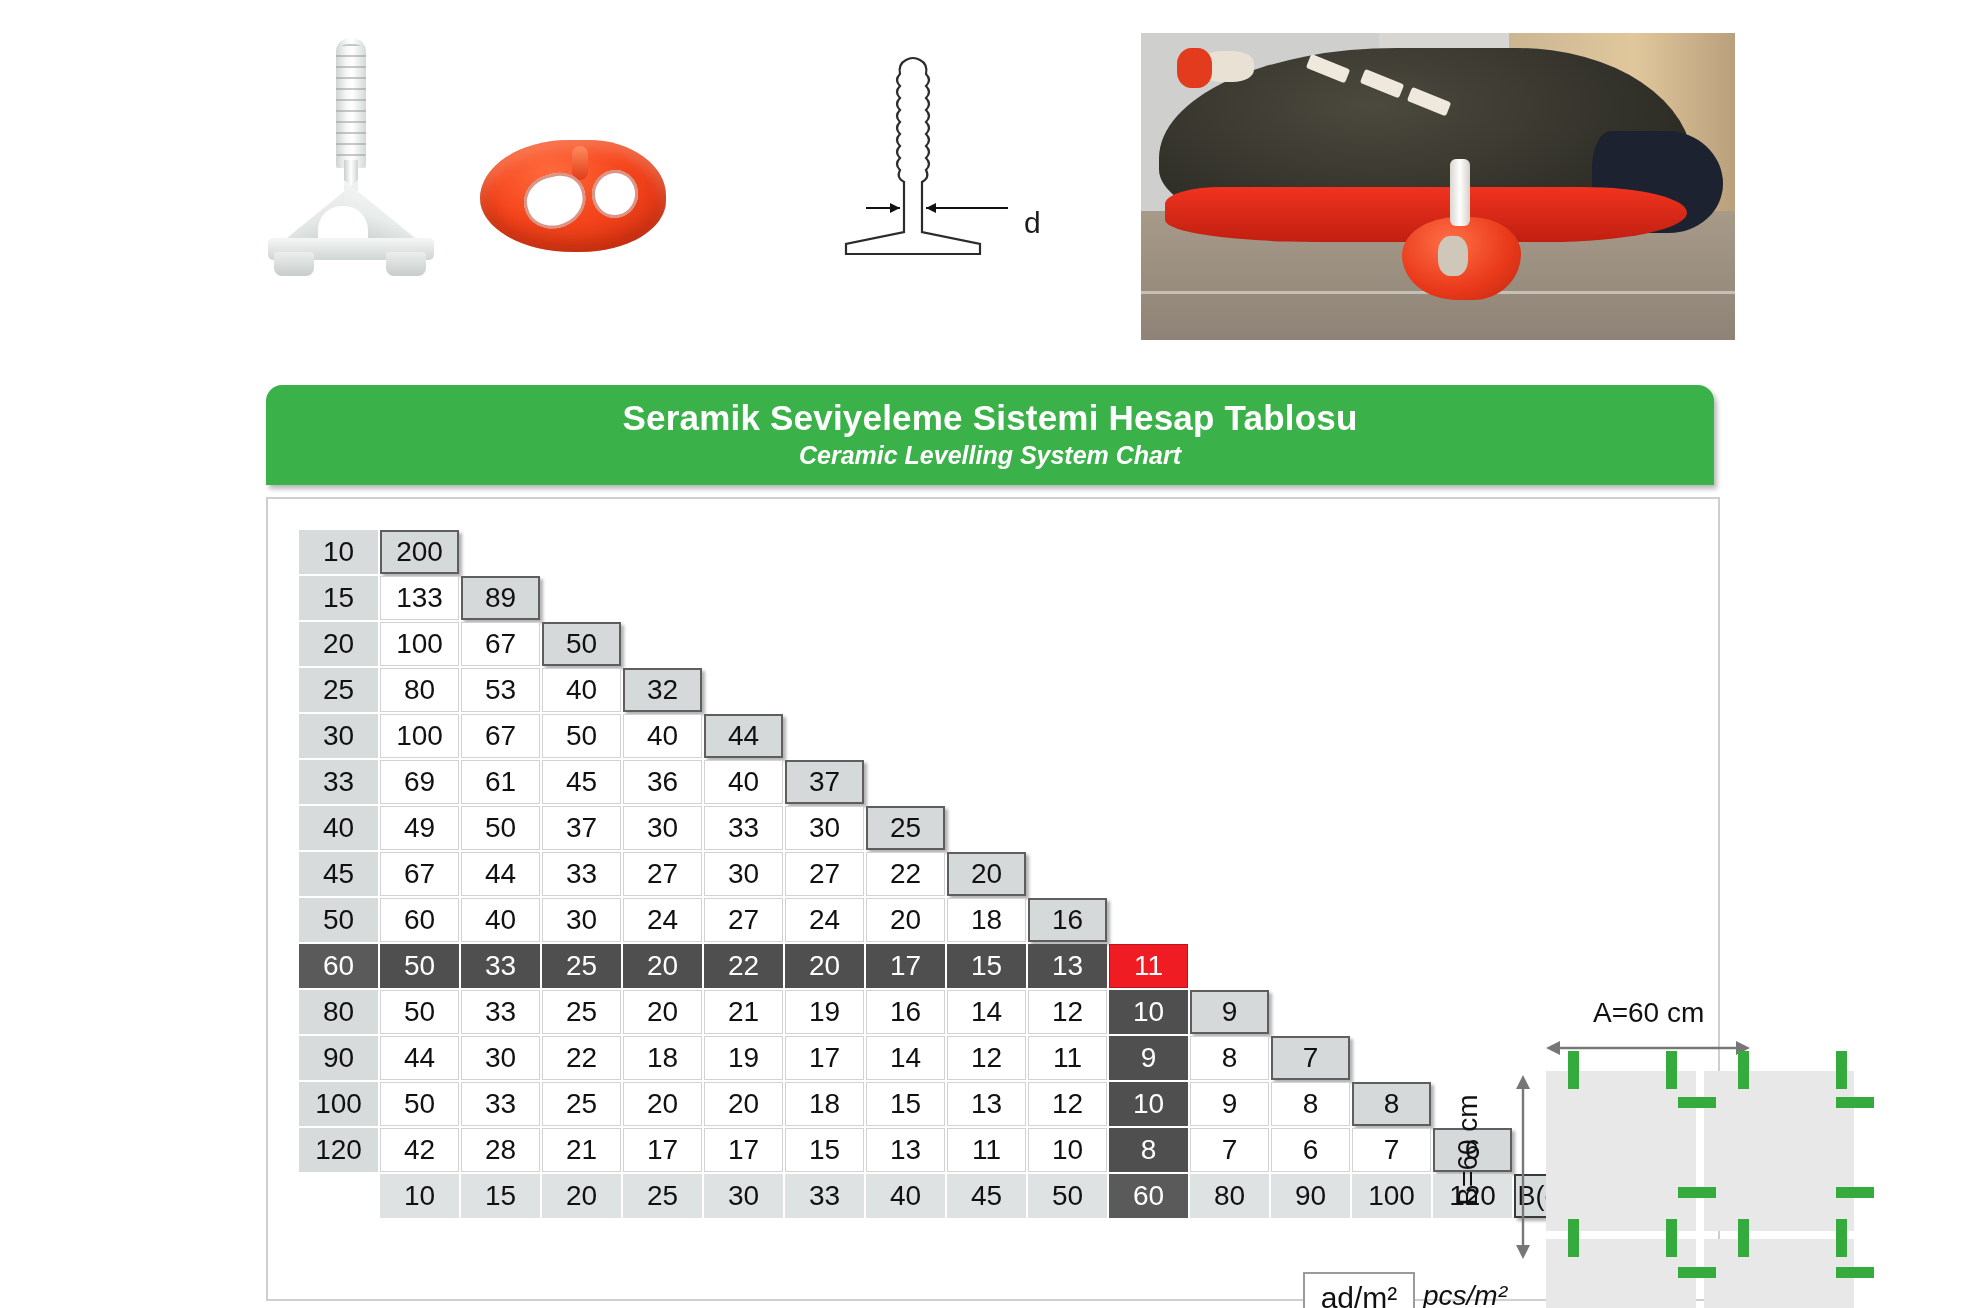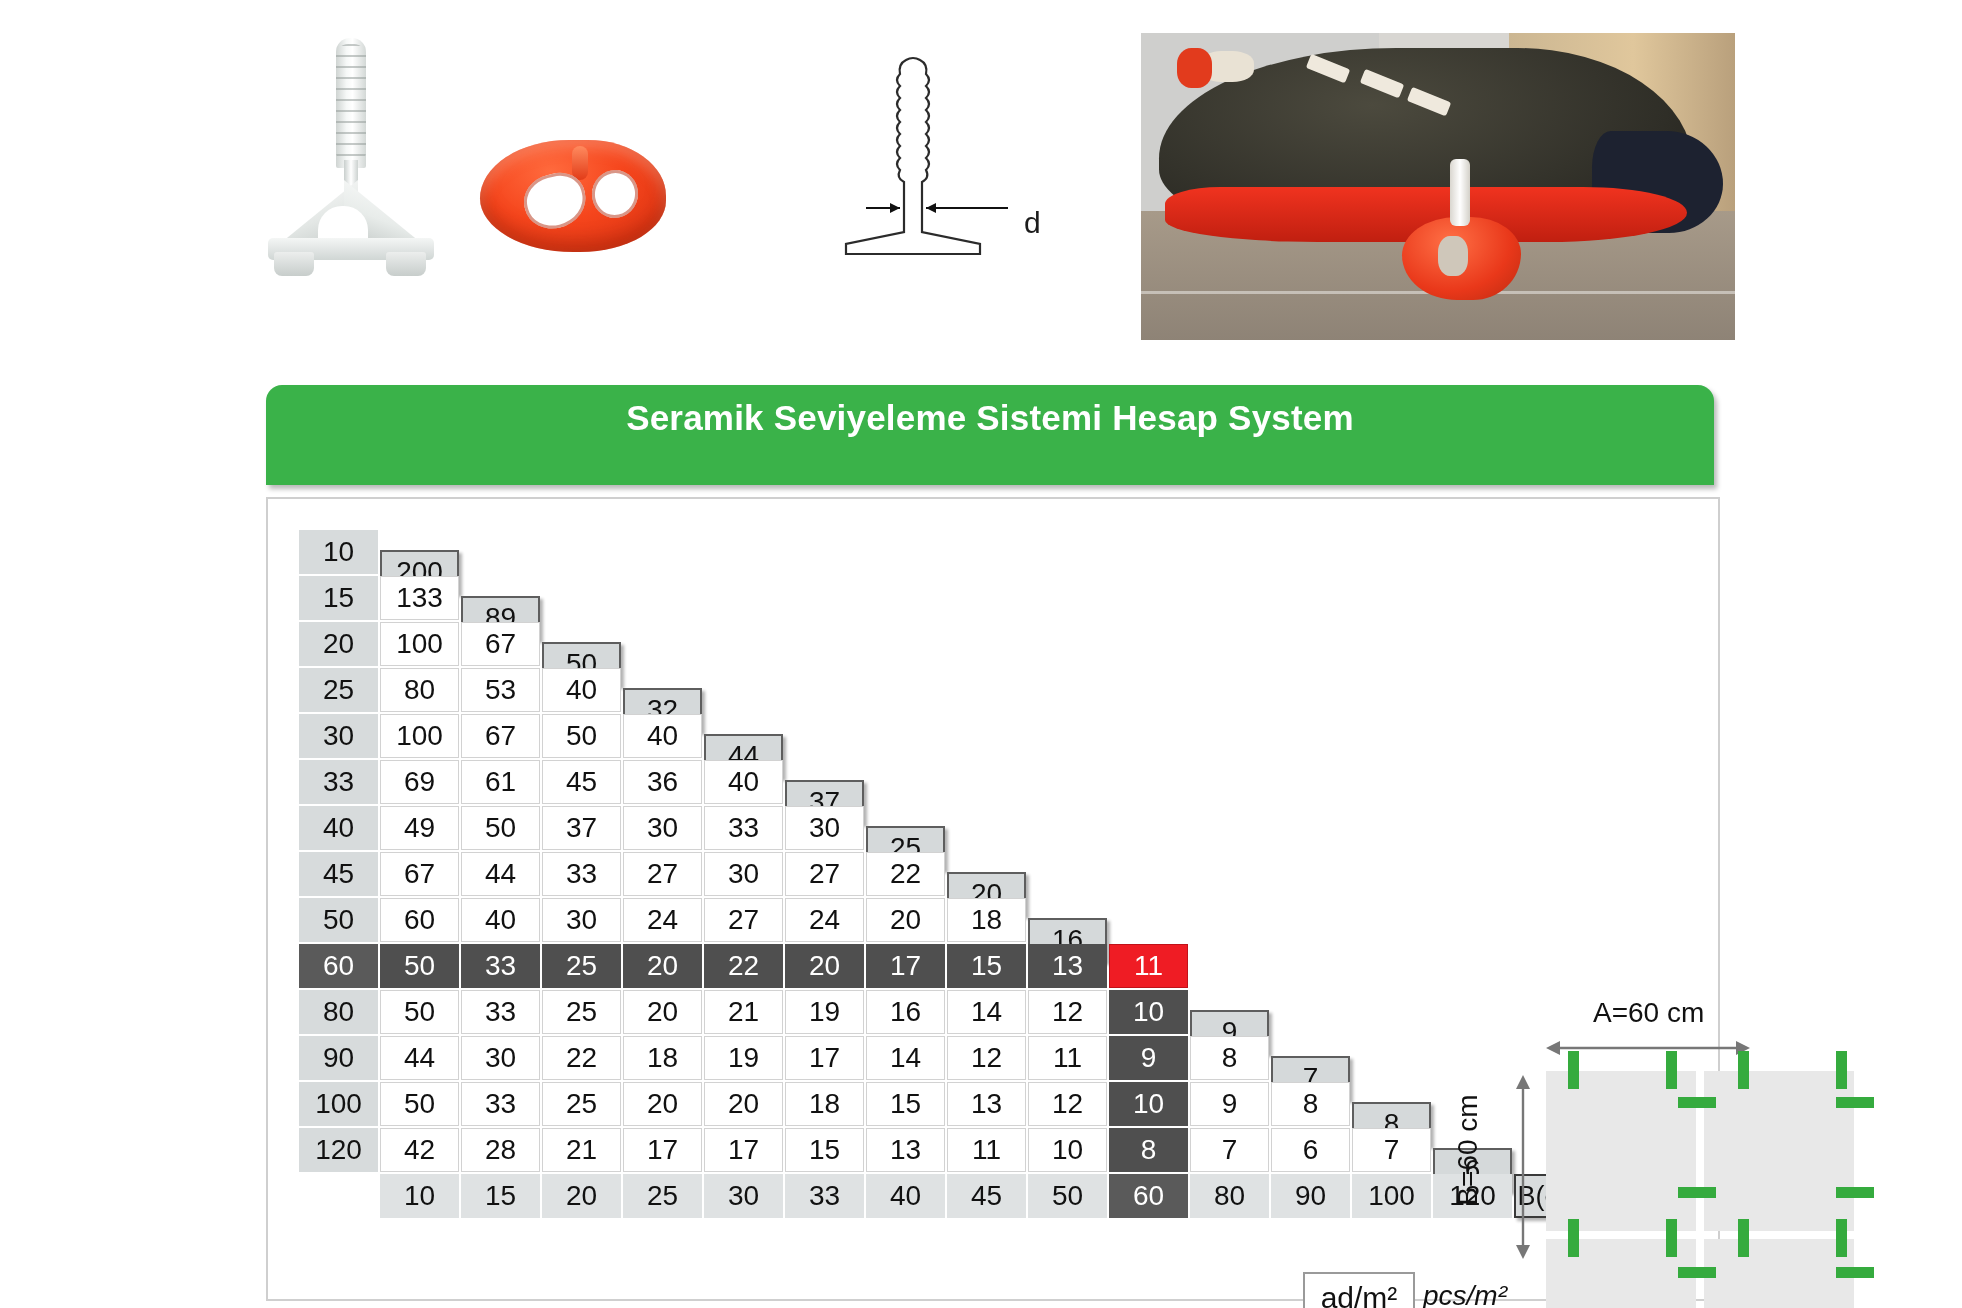--- a/index.html
+++ b/index.html
@@ -115,21 +115,21 @@
   
   #matrix{position:absolute;left:31px;top:31px;}
   .mrow{display:flex;height:46px;align-items:flex-start;}
   .cell{width:79px;height:44px;box-sizing:border-box;
     display:flex;align-items:center;justify-content:center;
     font-size:28px;color:#111111;font-family:"Liberation Sans",sans-serif;
     margin-right:2px;background:transparent;}
   .cell.val{background:#ffffff;border:1px solid #d2d2d2;}
   .cell.hdr{background:#d7dbdc;}
   .cell.diag{background:#d5d9da;border:2px solid #5e5e5e;
-    box-shadow:3px 3px 3px rgba(0,0,0,.30);margin-top:20px;}
+    box-shadow:3px 3px 3px rgba(0,0,0,.30);}
   .cell.dark{background:#4f4f4f;color:#ffffff;}
   .cell.darkhdr{background:#5a5a5a;color:#ffffff;}
   .cell.red{background:#ef1c24;color:#ffffff;border:1px solid #c0121a;}
   .cell.blank{background:transparent;border:none;}
   .cell.corner{background:#d9dcdd;border:2px solid #3a3a3a;
     box-shadow:3px 3px 3px rgba(0,0,0,.30);font-size:27px;}
   .cell.foot{background:#dfe2e3;}
 
   
   #callout{position:absolute;left:1035px;top:773px;}
@@ -206,21 +206,22 @@
     <div class="sp-lace2"></div>
     <div class="sp-lace3"></div>
     <div class="sp-cap"></div>
     <div class="sp-clip"></div>
     <div class="sp-cap-hole"></div>
   </div>
 
 </div>
 
 <div id="banner">
-  <div class="t1">Seramik Seviyeleme Sistemi Hesap System</div>
+  <div class="t1">Seramik Seviyeleme Sistemi Hesap Tablosu</div>
+  <div class="t2">Ceramic Levelling System Chart</div>
 </div>
 
 <div id="panel">
 
   <div id="matrix">
       <div class="mrow">
         <div class="cell hdr">10</div>
         <div class="cell diag">200</div>
         <div class="cell blank"></div>
         <div class="cell blank"></div>

